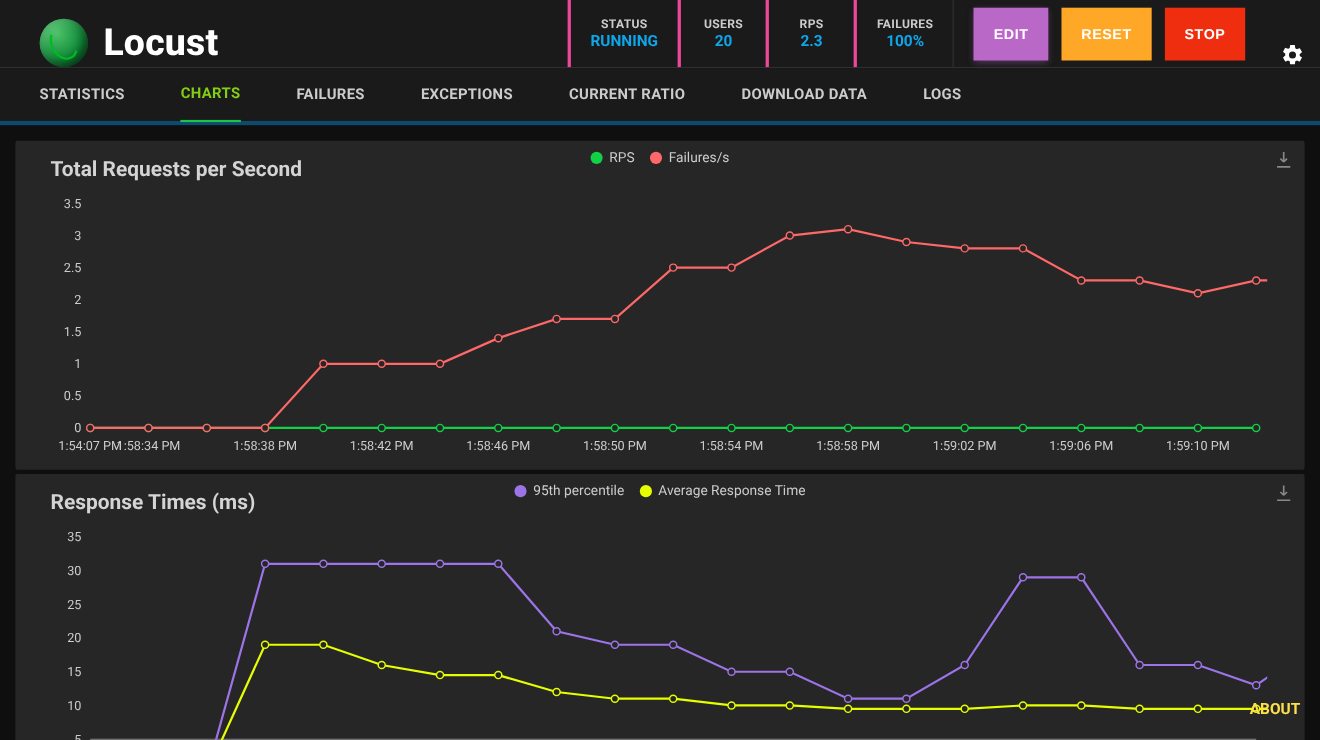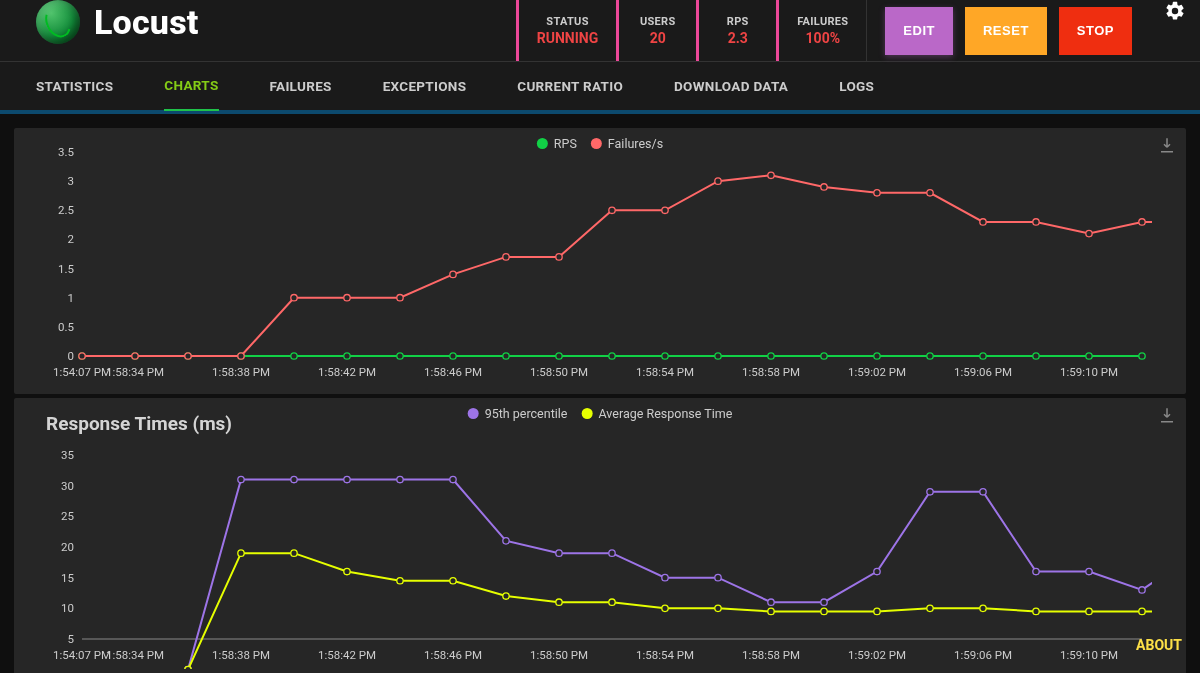--- a/index.html
+++ b/index.html
@@ -7,21 +7,21 @@
     background: #0f0f0f;
     color: #e0e0e0;
     font-family: -apple-system, BlinkMacSystemFont, "Segoe UI", Roboto, sans-serif;
     width: 1200px;
     height: 673px;
     overflow: hidden;
     position: relative;
   }
   .topbar {
     display: flex;
-    align-items: flex-start;
+    align-items: flex-end;
     height: 62px;
     background: #1a1a1a;
     border-bottom: 1px solid #333;
   }
   .brand {
     display: flex;
     align-items: center;
     gap: 14px;
     padding-left: 36px;
     flex: 0 0 auto;
@@ -46,21 +46,21 @@
   .stats {
     display:flex; align-items:stretch; height:100%;
   }
   .stat {
     border-left:3px solid #ec4899;
     padding: 6px 18px;
     display:flex; flex-direction:column; justify-content:center; align-items:center;
     min-width:80px;
   }
   .stat-label { font-size:11px; font-weight:700; color:#ccc; letter-spacing:.3px;}
-  .stat-value { font-size:14px; font-weight:700; color:#ef4444; margin-top:2px;}
+  .stat-value { font-size:14px; font-weight:700; color:#0ea5e9; margin-top:2px;}
   .stat:last-of-type { border-right:1px solid #333; }
   .actions { display:flex; gap:12px; padding:10px 18px; align-items:center; height:100%; }
   .btn {
     height:48px; padding:0 18px; font-size:13px; font-weight:700; color:#fff;
     border:none; cursor:pointer; letter-spacing:.5px;
   }
   .btn-edit  { background:#ba68c8; box-shadow:0 2px 6px rgba(186,104,200,.35);}
   .btn-stop  { background:#ef2e10; }
   .btn-reset { background:#ffa726; }
   .gear {
@@ -157,20 +157,21 @@
       <div class="item">
         <span class="dot" style="background:#ff6868"></span>
         <span>Failures/s</span>
       </div>
     </div>
     <div class="download-icon">
       <svg width="18" height="18" viewBox="0 0 24 24" fill="none" stroke="currentColor" stroke-width="2">
           <path d="M12 3v12m0 0l-4-4m4 4l4-4M4 21h16"></path>
         </svg>
     </div>
+    <div class="chart-title">Total Requests per Second</div>
     <svg class="plot" id="plot-0" width="1120" height="250" viewBox="0 0 1120 250">
         <text x="42" y="224" text-anchor="end" class="tick-label">0</text>
         <text x="42" y="194.85714285714286" text-anchor="end" class="tick-label">0.5</text>
         <text x="42" y="165.71428571428572" text-anchor="end" class="tick-label">1</text>
         <text x="42" y="136.57142857142856" text-anchor="end" class="tick-label">1.5</text>
         <text x="42" y="107.42857142857143" text-anchor="end" class="tick-label">2</text>
         <text x="42" y="78.28571428571428" text-anchor="end" class="tick-label">2.5</text>
         <text x="42" y="49.14285714285715" text-anchor="end" class="tick-label">3</text>
         <text x="42" y="20" text-anchor="end" class="tick-label">3.5</text>
         <line x1="50" x2="1110" y1="220" y2="220" stroke="#888"></line>

